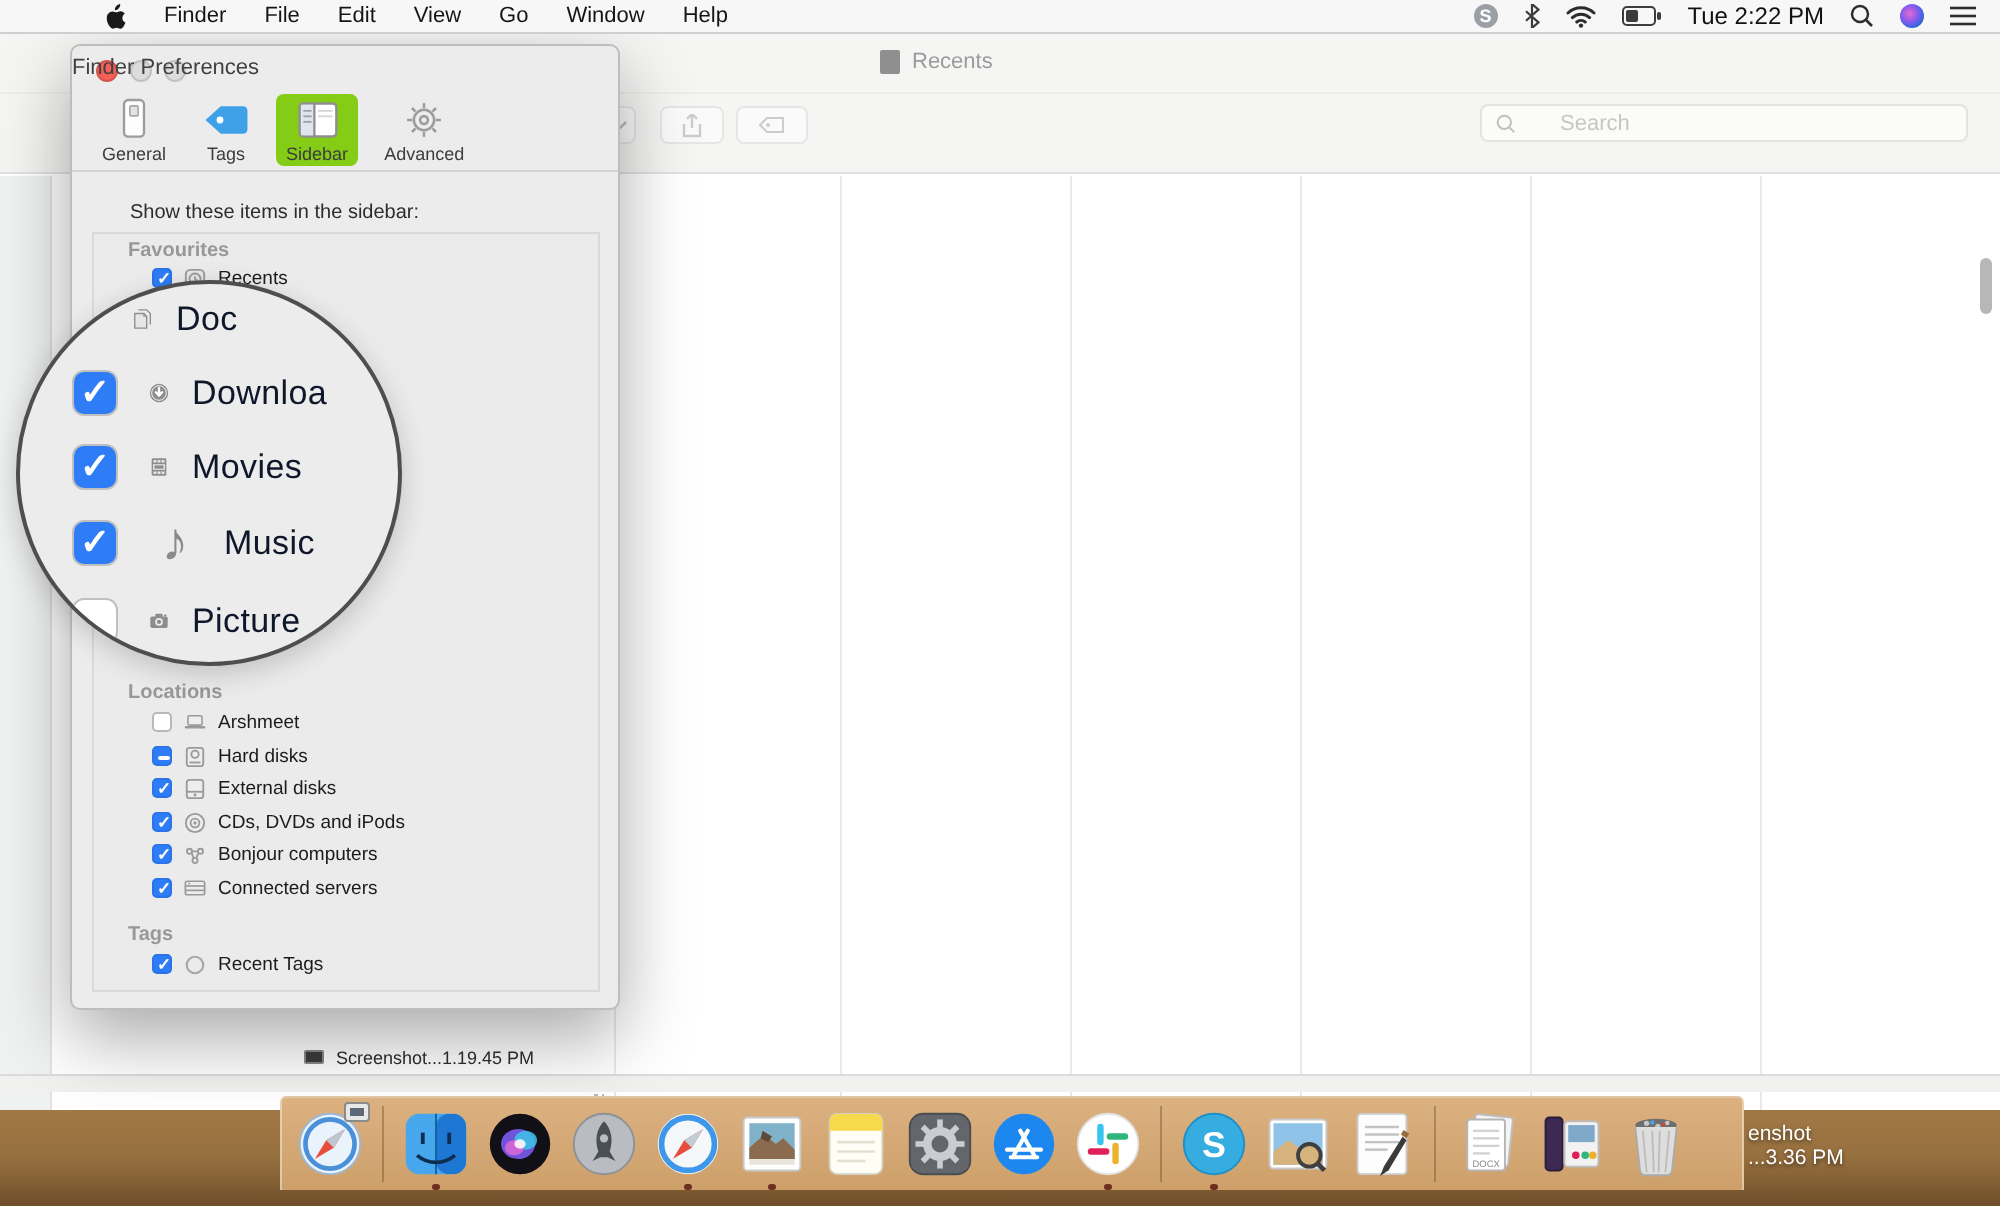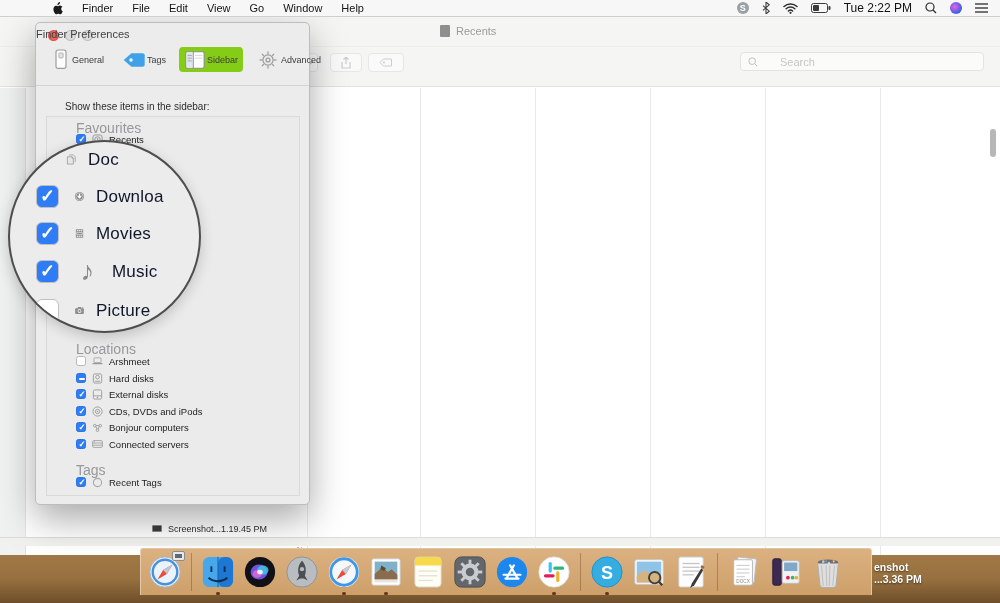--- a/index.html
+++ b/index.html
@@ -42,27 +42,27 @@
   .statusbar{position:absolute;left:0;bottom:0;width:100%;height:9px;background:#f1f1f0;border-top:1px solid #dcdcdb}
 
   
   .pwin{position:absolute;left:35px;top:22px;width:275px;height:483px;background:#ececec;border-radius:5px;
     border:1px solid #bdbdbd;box-shadow:0 14px 36px rgba(0,0,0,.34);z-index:10;font-size:9.5px;color:#1f1f1f}
   .pwin .ptitle{position:absolute;left:0;top:0;width:100%;height:20px;text-align:left;font-size:11px;color:#414141;padding-top:5px}
   .lights{position:absolute;left:12px;top:7px;display:flex;gap:6px}
   .lights i{width:11px;height:11px;border-radius:50%;border:1px solid rgba(0,0,0,.12)}
   .lt-close{background:#f45f57}.lt-dis{background:#dcdcdc}
   .ptabs{position:absolute;left:10px;top:24px;display:flex;gap:8px;align-items:flex-start}
-  .ptab{display:flex;flex-direction:row;align-items:center;gap:1px;padding:2px 5px 1px;border-radius:4px}
+  .ptab{display:flex;flex-direction:column;align-items:center;gap:1px;padding:2px 5px 1px;border-radius:4px}
   .ptab.sel{background:#84cc16}
   .ptab .lbl{font-size:9px;color:#3c3c3c}
   .ptoolbar-line{position:absolute;left:0;top:62px;width:100%;height:1px;background:#d3d3d3}
   .pheading{position:absolute;left:29px;top:78px;font-size:10px;color:#2d2d2d}
   .ppanel{position:absolute;left:10px;top:93px;width:254px;height:380px;border:1px solid #dadada;background:#ebebeb}
-  .sec-lbl{position:absolute;left:40px;font-size:14px;font-weight:normal;color:#98989b}
+  .sec-lbl{position:absolute;left:28px;font-size:10px;font-weight:bold;color:#98989b}
   .prow{position:absolute;left:40px;display:flex;align-items:center;gap:6px;height:12px;white-space:nowrap}
   .prow .lbl{font-size:9.5px;color:#1c1c1c}
 
   .cb{width:10px;height:10px;border-radius:2.5px;border:1px solid #b8b8b8;background:#fff;position:relative;flex:none}
   .cb.checked,.cb.mixed{background:#2e7cf6;border-color:#2a73e8}
   .cb.checked::after{content:"✓";position:absolute;left:1.5px;top:-1.5px;color:#fff;font-size:8.5px;font-weight:bold}
   .cb.mixed::after{content:"";position:absolute;left:2px;top:4px;width:6px;height:2px;background:#fff;border-radius:1px}
   .mini{width:11px;height:11px;flex:none;display:flex;align-items:center;justify-content:center}
 
   
@@ -78,21 +78,21 @@
   .dock{position:absolute;left:140px;top:548px;width:732px;height:47px;z-index:40;
     background:linear-gradient(180deg,#dcb181 0%,#cda06a 100%);border:1px solid rgba(255,255,255,.4);
     border-bottom:none;border-radius:3px 3px 0 0;display:flex;align-items:flex-start;padding:4px 5px 0;gap:4px}
   .ditem{position:relative;width:38px;height:38px;flex:none;display:flex;align-items:center;justify-content:center}
   .ditem .dot{position:absolute;left:50%;bottom:-4px;width:3.5px;height:3.5px;margin-left:-2px;border-radius:50%;background:#6f2f1f}
   .ddiv{width:1px;height:38px;background:rgba(90,60,25,.35);margin:0 3px;flex:none}
   .badge-mon{position:absolute;right:-1px;top:-2px;width:13px;height:10px;background:#e8e8e8;border:1px solid #8b8b8b;border-radius:2px}
   .badge-mon::after{content:"";position:absolute;left:2px;top:1.5px;width:7px;height:4.5px;background:#5d6a75}
 
   
-  .desk-label{position:absolute;left:874px;top:561px;z-index:35;color:#fff;font-size:10.5px;font-weight:bold;
+  .desk-label{position:absolute;left:874px;top:561px;z-index:35;color:#fff;font-size:10.5px;font-weight:normal;
     text-shadow:0 1px 2px rgba(0,0,0,.55);line-height:12px}
 </style>
 </head>
 <body>
 
 <div class="menubar">
   <div class="left">
     <span class="mb-ic">
       <svg width="11" height="13" viewBox="0 0 16 19">
           <path fill="#1a1a1a" d="M10.8 3.1c.7-.9 1.2-2.1 1-3.1-1 .1-2.2.7-2.9 1.6-.6.7-1.2 1.9-1 2.9 1.1.1 2.2-.5 2.9-1.4zm2.6 7.1c0-2.1 1.7-3.1 1.8-3.2-1-1.4-2.5-1.6-3-1.7-1.3-.1-2.5.8-3.2.8-.7 0-1.7-.8-2.8-.7-1.4 0-2.7.8-3.5 2.1-1.5 2.5-.4 6.3 1.1 8.4.7 1 1.5 2.1 2.6 2.1 1.1 0 1.5-.7 2.7-.7s1.6.7 2.8.7c1.1 0 1.9-1 2.6-2 .8-1.2 1.1-2.3 1.2-2.4-.1-.1-2.3-.9-2.3-3.4z"></path>

